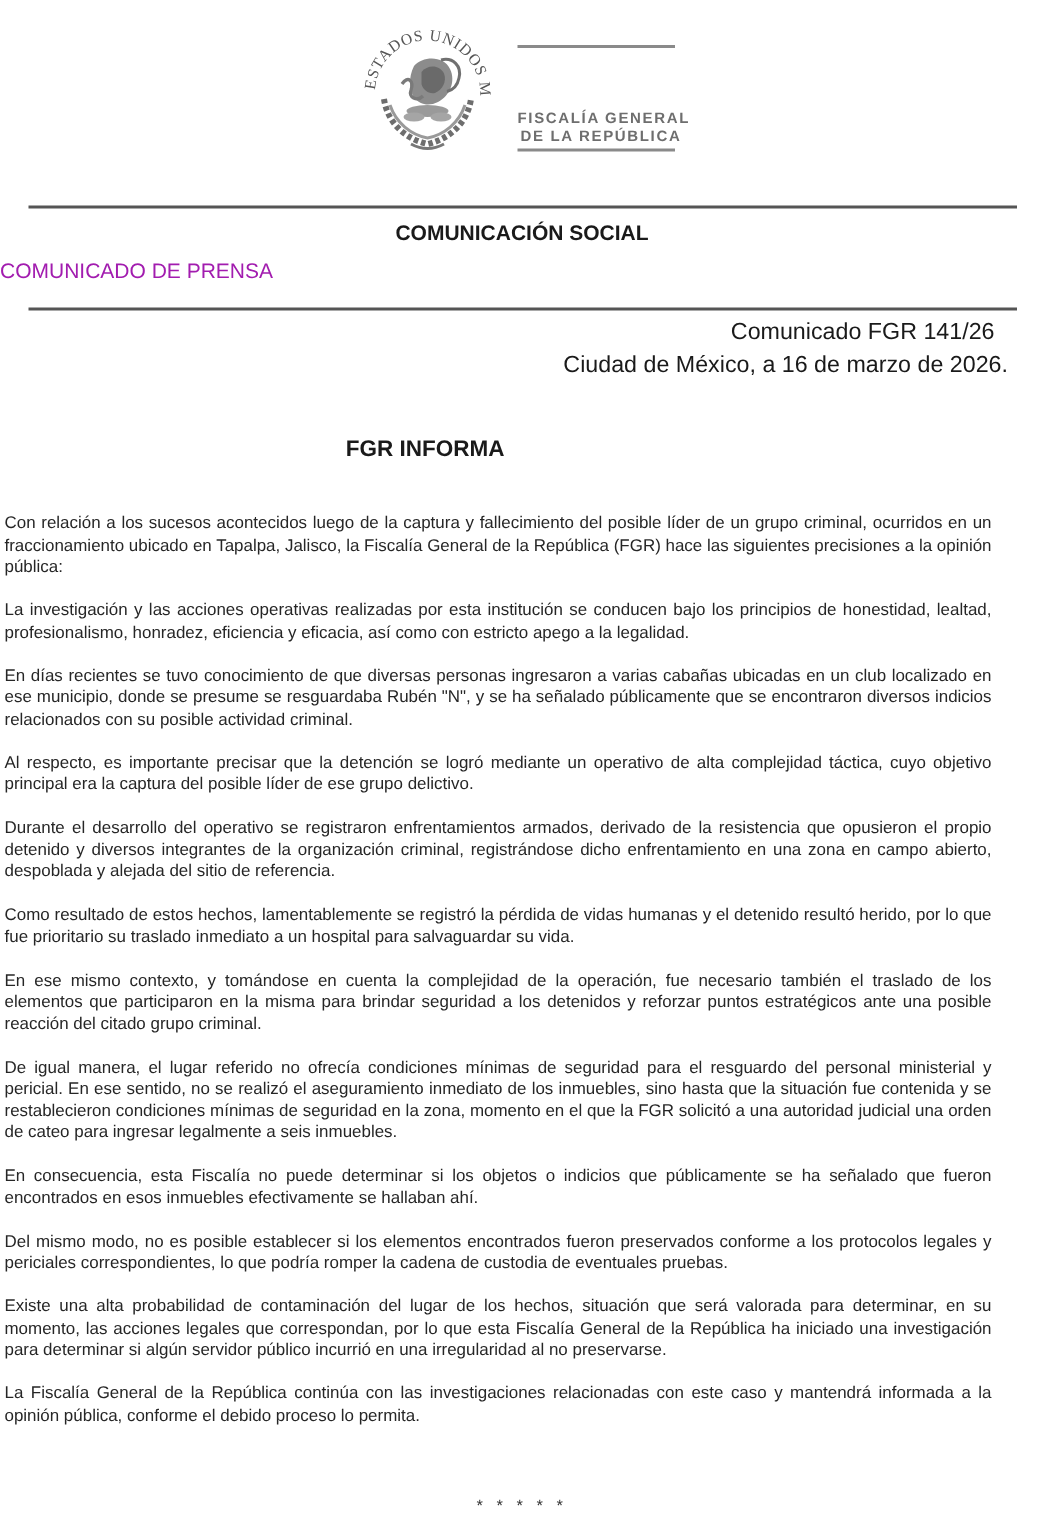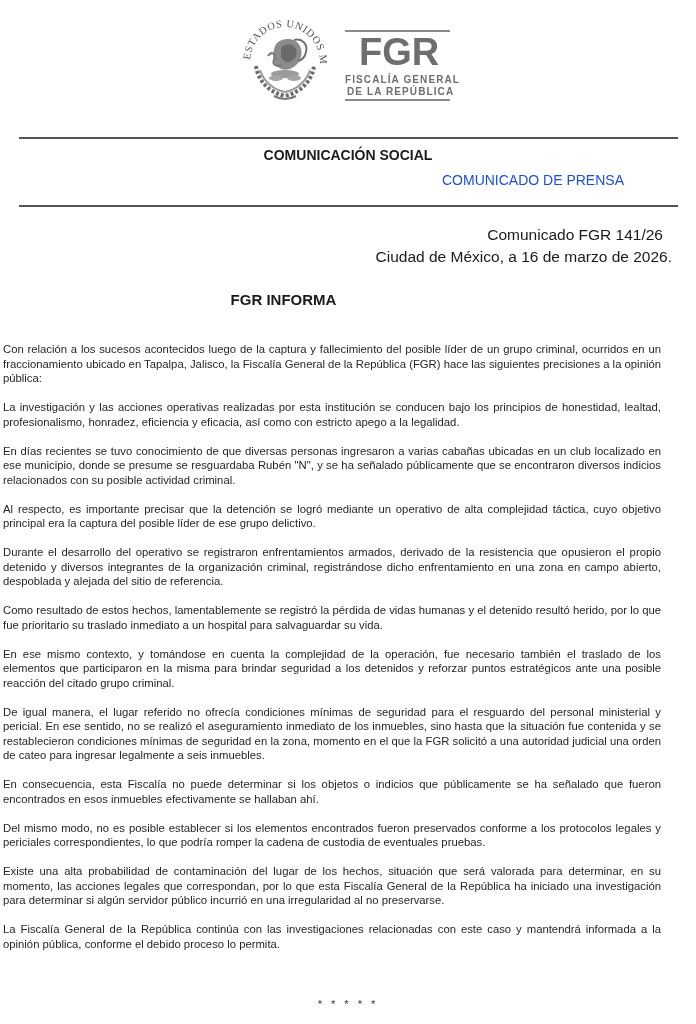--- a/index.html
+++ b/index.html
@@ -79,33 +79,32 @@
       text-align: center;
       top: 147px;
       font-size: 14px;
       font-weight: bold;
       color: #1a1a1a;
     }
     .kind {
       position: absolute;
       left: 0;
       width: 624px;
-      text-align: right;
+      text-align: left;
       top: 172px;
       font-size: 14px;
-      color: #1d4ed8;
+      color: #a21caf;
     }
     .meta {
       position: absolute;
       right: 24px;
       text-align: right;
       font-size: 15.5px;
       color: #1a1a1a;
       white-space: nowrap;
-      margin-top: 13px;
     }
     .meta.ref { top: 213px; right: 33px; }
     .meta.date { top: 235px; text-align: center; }
 
     .headline {
       position: absolute;
       left: 0;
       width: 567px;
       text-align: center;
       top: 291px;
@@ -163,21 +162,20 @@
     <ellipse cx="58" cy="68" rx="7" ry="3" fill="#a5a5a5"></ellipse>
 
     <path d="M20 56 C22 70,32 82,49 86 C66 82,76 70,78 56" stroke="#6e6e6e" stroke-width="4" fill="none" stroke-dasharray="3 2"></path>
     <path d="M24 60 C28 72,38 80,49 82 C60 80,70 72,74 60" stroke="#9a9a9a" stroke-width="2" fill="none"></path>
     <path d="M38 86 Q49 92 60 86" stroke="#777" stroke-width="2" fill="none"></path>
   </svg>
 </div>
 
 <div class="fgr-logo">
   <div class="rule top"></div>
-  <div class="mark">FGR</div>
   <div class="sub l1">FISCALÍA GENERAL</div>
   <div class="sub l2">DE LA REPÚBLICA</div>
   <div class="rule bottom"></div>
 </div>
 
 <div class="hr one"></div>
 <div class="dept">COMUNICACIÓN SOCIAL</div>
 <div class="kind">COMUNICADO DE PRENSA</div>
 <div class="hr two"></div>
 

